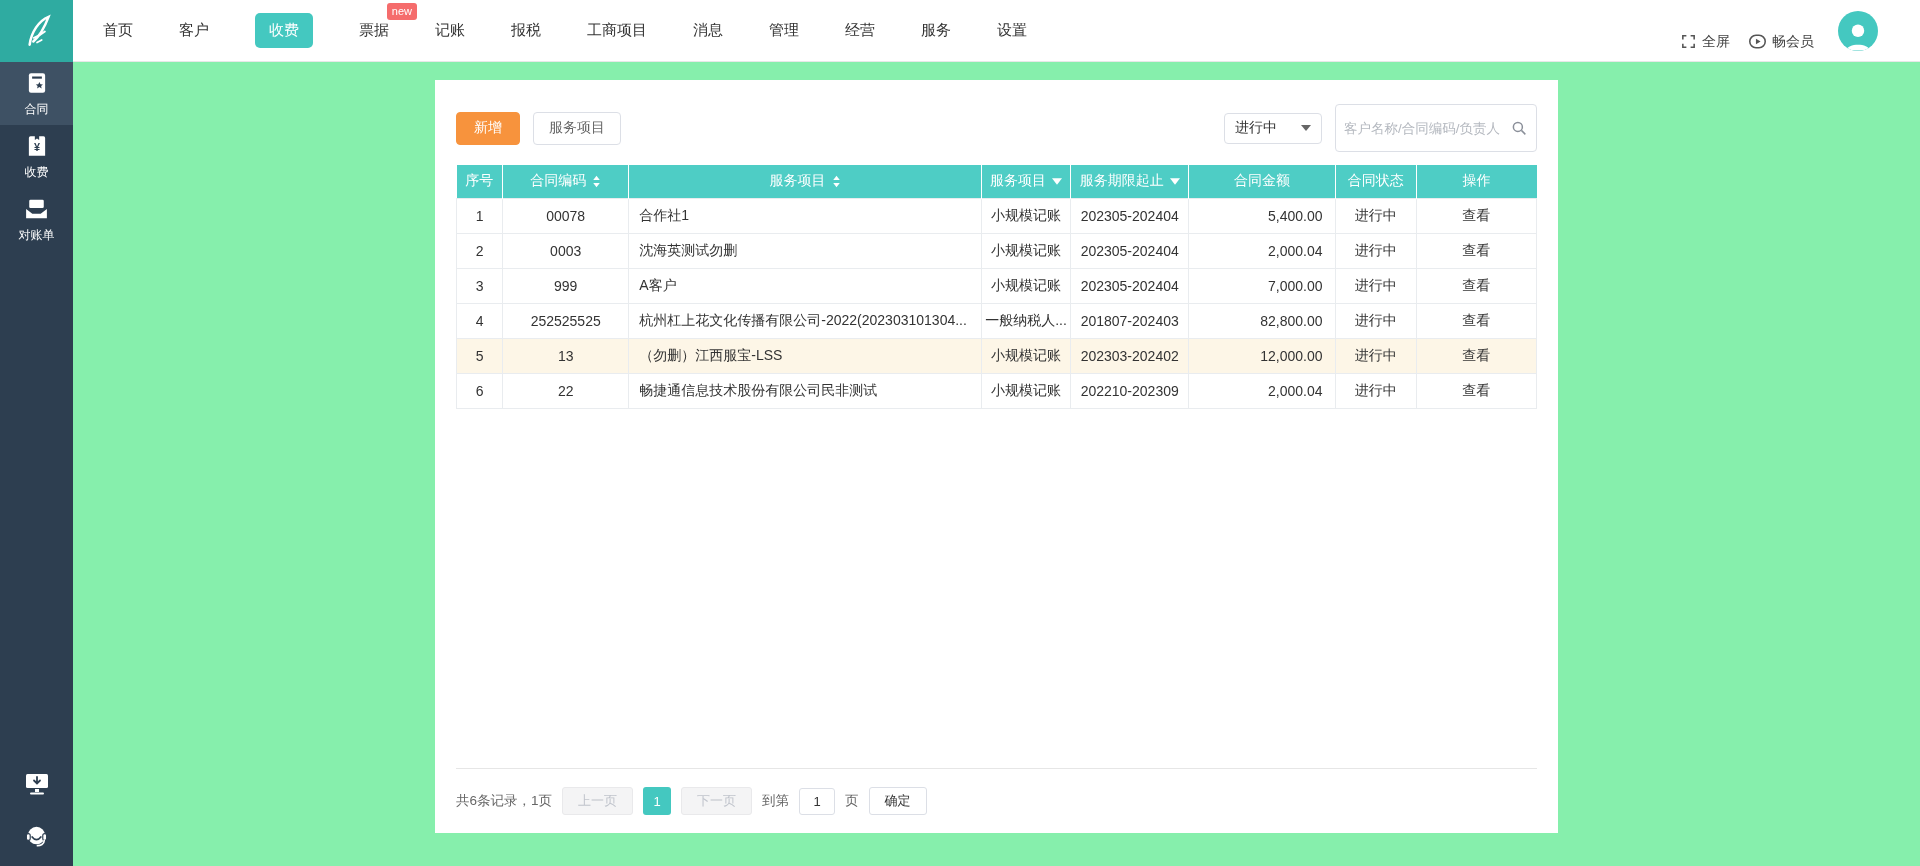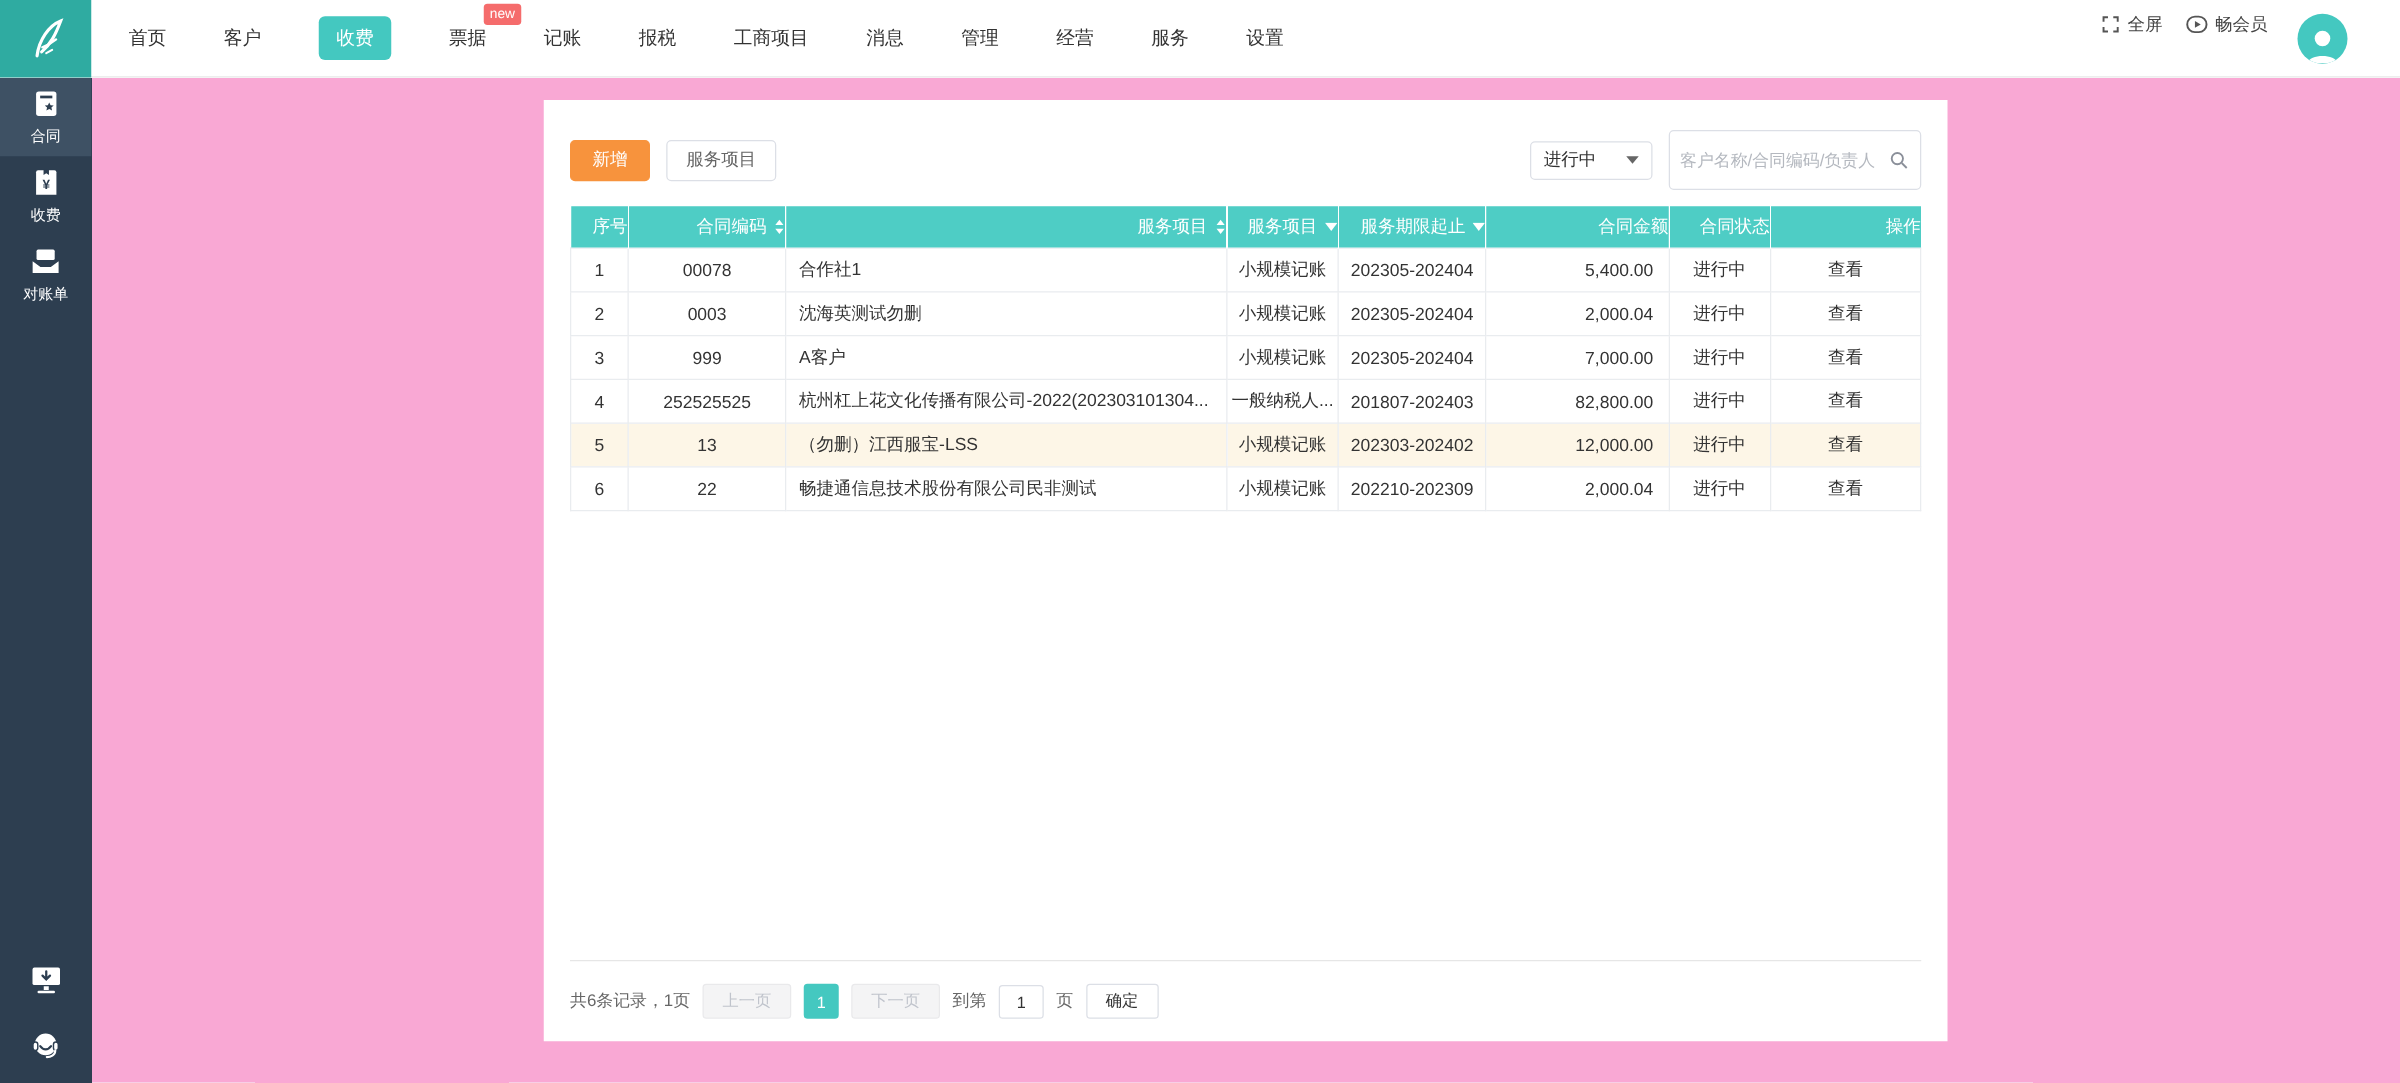--- a/index.html
+++ b/index.html
@@ -8,56 +8,56 @@
 
   
   .navbar { position:fixed; top:0; left:0; width:1920px; height:62px; background:#fff;
             display:flex; align-items:center; border-bottom:1px solid #e8e8e8; z-index:20; padding-right:42px; }
   .logo { width:73px; height:62px; background:var(--logo-teal); display:flex; align-items:center; justify-content:center; flex:0 0 73px; cursor:pointer; }
   .nav-items { display:flex; align-items:center; gap:46px; margin-left:30px; }
   .nav-item { position:relative; font-size:15px; color:#333; cursor:pointer; padding:8px 0; white-space:nowrap; }
   .nav-item.active { background:var(--brand-teal); color:#fff; padding:8px 14px; border-radius:5px; }
   .badge { position:absolute; top:-10px; right:-28px; background:var(--badge-red); color:#fff;
            font-size:11px; line-height:1; padding:3px 5px; border-radius:3px; }
-  .nav-right { margin-left:auto; display:flex; align-items:flex-start; gap:18px; font-size:14px; color:#444; }
+  .nav-right { margin-left:auto; display:flex; align-items:flex-end; gap:18px; font-size:14px; color:#444; }
   .nav-right .tool { display:flex; align-items:center; gap:5px; cursor:pointer; }
   .avatar { width:40px; height:40px; border-radius:50%; background:var(--brand-teal);
             display:flex; align-items:flex-end; justify-content:center; overflow:hidden; margin-left:6px; cursor:pointer; }
   .icon svg { display:block; }
 
   
   .sidebar { position:fixed; left:0; top:62px; bottom:0; width:73px; background:var(--sidebar-bg);
              display:flex; flex-direction:column; z-index:10; }
   .side-item { height:63px; display:flex; flex-direction:column; align-items:center; justify-content:center;
                gap:5px; color:#ffffff; font-size:12px; cursor:pointer; }
   .side-item.active { background:var(--sidebar-active); }
   .side-bottom { margin-top:auto; display:flex; flex-direction:column; align-items:center; gap:26px; padding-bottom:16px; }
   .side-bottom .tool { cursor:pointer; }
 
   
-  .main { position:absolute; left:73px; top:62px; width:1847px; height:804px; background:#f9a8d4; }
+  .main { position:absolute; left:73px; top:62px; width:1847px; height:804px; background:#86efac; }
   .card { width:1123px; height:753px; margin:18px auto 0; background:#fff; padding:24px 21px 0;
           display:flex; flex-direction:column; }
 
   .toolbar { display:flex; align-items:center; margin-bottom:13px; }
   .btn { height:33px; border-radius:4px; font-size:14px; font-family:inherit; cursor:pointer; }
   .btn-add { background:var(--accent-orange); border:1px solid var(--accent-orange); color:#fff; padding:0 17px; }
   .btn-plain { background:#fff; border:1px solid #dcdfe6; color:#666; padding:0 15px; margin-left:13px; }
   .toolbar-right { margin-left:auto; display:flex; align-items:center; gap:13px; }
   .select { width:98px; height:31px; border:1px solid #dcdfe6; border-radius:4px; display:flex; align-items:center;
             justify-content:space-between; padding:0 10px; font-size:14px; color:#333; cursor:pointer; background:#fff; }
   .caret { width:0; height:0; border-left:5px solid transparent; border-right:5px solid transparent; border-top:6px solid #666; }
   .search { width:202px; height:48px; border:1px solid #dcdfe6; border-radius:4px; display:flex; align-items:center; padding:0 8px; background:#fff; }
   .search input { border:none; outline:none; flex:1; min-width:0; font-size:13.5px; color:#333; font-family:inherit; }
   .search input::placeholder { color:#b4b8bf; }
 
   
   table { width:100%; border-collapse:collapse; table-layout:fixed; font-size:14px; }
   thead th { background:var(--header-teal); color:#fff; height:33px; font-weight:400;
-             border-right:1px solid #fff; text-align:right; position:relative; }
+             border-right:1px solid #fff; text-align:center; position:relative; }
   thead th:last-child { border-right:none; }
   thead th .hlbl { vertical-align:middle; }
   thead th .sort, thead th .filter { display:inline-block; vertical-align:middle; margin-left:6px; }
   tbody td { height:35px; border:1px solid #e9ecef; text-align:center; color:#333;
              white-space:nowrap; overflow:hidden; text-overflow:ellipsis; background:#fff; }
   tr.highlight td { background:var(--row-highlight); }
   td.c-left { text-align:left; padding-left:10px; }
   td.c-right { text-align:right; padding-right:12px; }
   .view-link { cursor:pointer; color:#333; }
 

